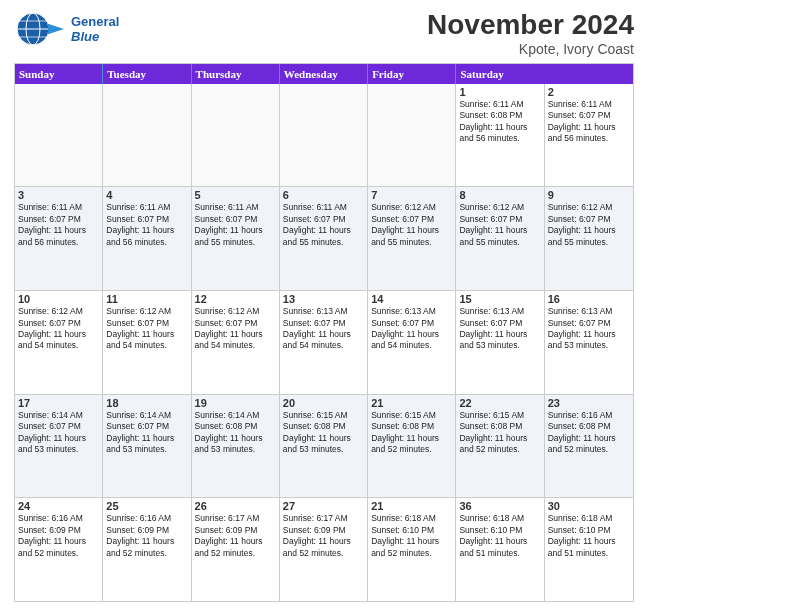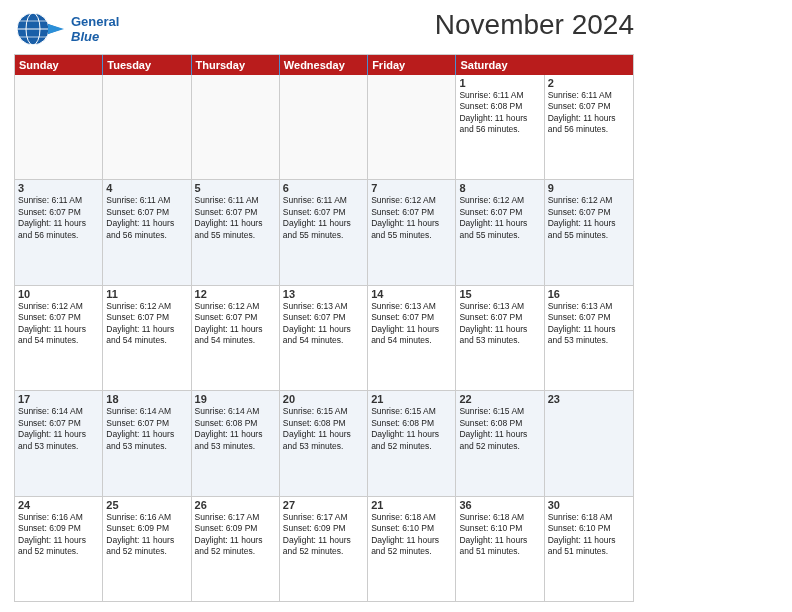--- a/index.html
+++ b/index.html
@@ -30,39 +30,40 @@
     }
     .logo-text-area {
       display: flex;
       flex-direction: column;
     }
     .title-area {
       text-align: right;
     }
     .title-area h1 {
       font-size: 28px;
-      font-weight: normal;
+      font-weight: bold;
       color: #333;
       line-height: 1.1;
     }
     .title-area h2 {
       font-size: 14px;
       font-weight: normal;
       color: #555;
     }
     .calendar {
       flex: 1;
       display: flex;
       flex-direction: column;
       border: 1px solid #ccc;
     }
     .cal-header {
       display: grid;
       grid-template-columns: repeat(7, 1fr);
-      background: #b91c1c;
+      background: #6d28d9;
+      font-family: Liberation Serif, serif;
     }
     .cal-header-cell {
       color: #fff;
       font-size: 11px;
       font-weight: bold;
       padding: 4px 4px;
       text-align: left;
       border-right: 1px solid #4a8fd0;
     }
     .cal-header-cell:last-child { border-right: none; }
@@ -122,20 +123,21 @@
         <polygon points="34,14 48,19 34,24" fill="#1a5fa8"></polygon>
         <polygon points="34,14 50,19 34,24" fill="#2b8fd8"></polygon>
       </svg>
       <div class="logo-text-area">
         <span style="font-size:13px;font-weight:bold;color:#1a5fa8;">General</span>
         <span style="font-size:13px;font-weight:bold;color:#1a5fa8;font-style:italic;">Blue</span>
       </div>
     </div>
     <div class="title-area">
       <h1>November 2024</h1>
+      <h2>Kpote, Ivory Coast</h2>
     </div>
   </div>
 
   <div class="calendar">
     <div class="cal-header">
     <div class="cal-header-cell">Sunday</div>
         <div class="cal-header-cell">Tuesday</div>
         <div class="cal-header-cell">Thursday</div>
         <div class="cal-header-cell">Wednesday</div>
         <div class="cal-header-cell">Friday</div>
@@ -303,20 +305,24 @@
           </div>
           <div class="cal-cell alt-row">
             <span class="day-num">22</span>
             <div class="day-info">Sunrise: 6:15 AM
 Sunset: 6:08 PM
 Daylight: 11 hours
 and 52 minutes.</div>
           </div>
           <div class="cal-cell alt-row">
             <span class="day-num">23</span>
+            <div class="day-info">Sunrise: 6:16 AM
+Sunset: 6:08 PM
+Daylight: 11 hours
+and 52 minutes.</div>
           </div>
         </div>
         <div class="cal-week">
           <div class="cal-cell">
             <span class="day-num">24</span>
             <div class="day-info">Sunrise: 6:16 AM
 Sunset: 6:09 PM
 Daylight: 11 hours
 and 52 minutes.</div>
           </div>

